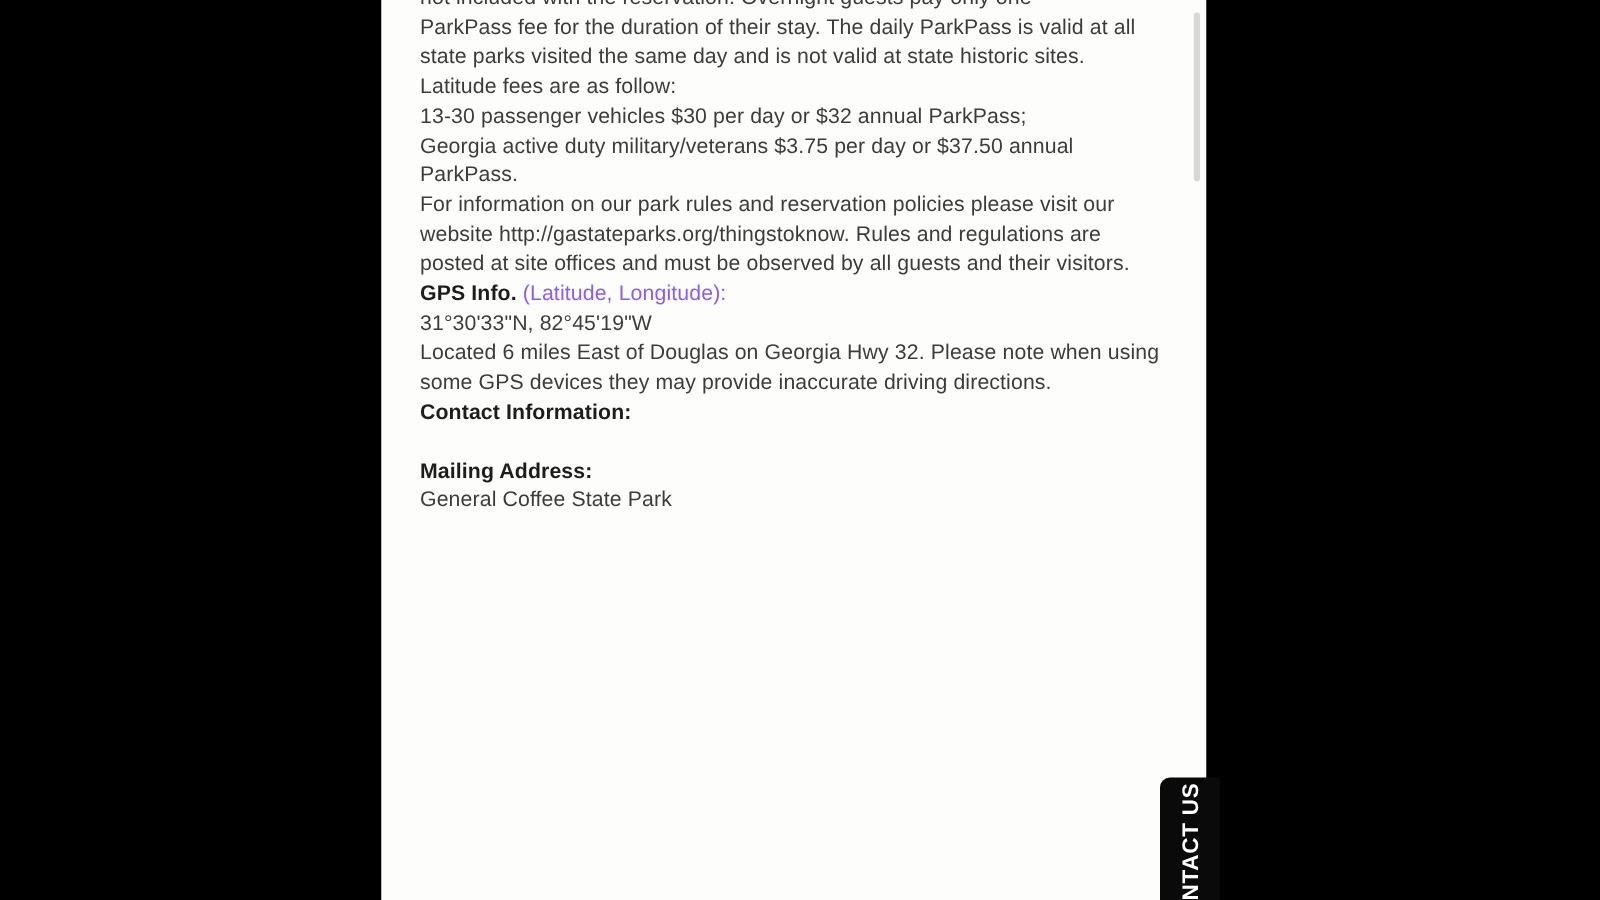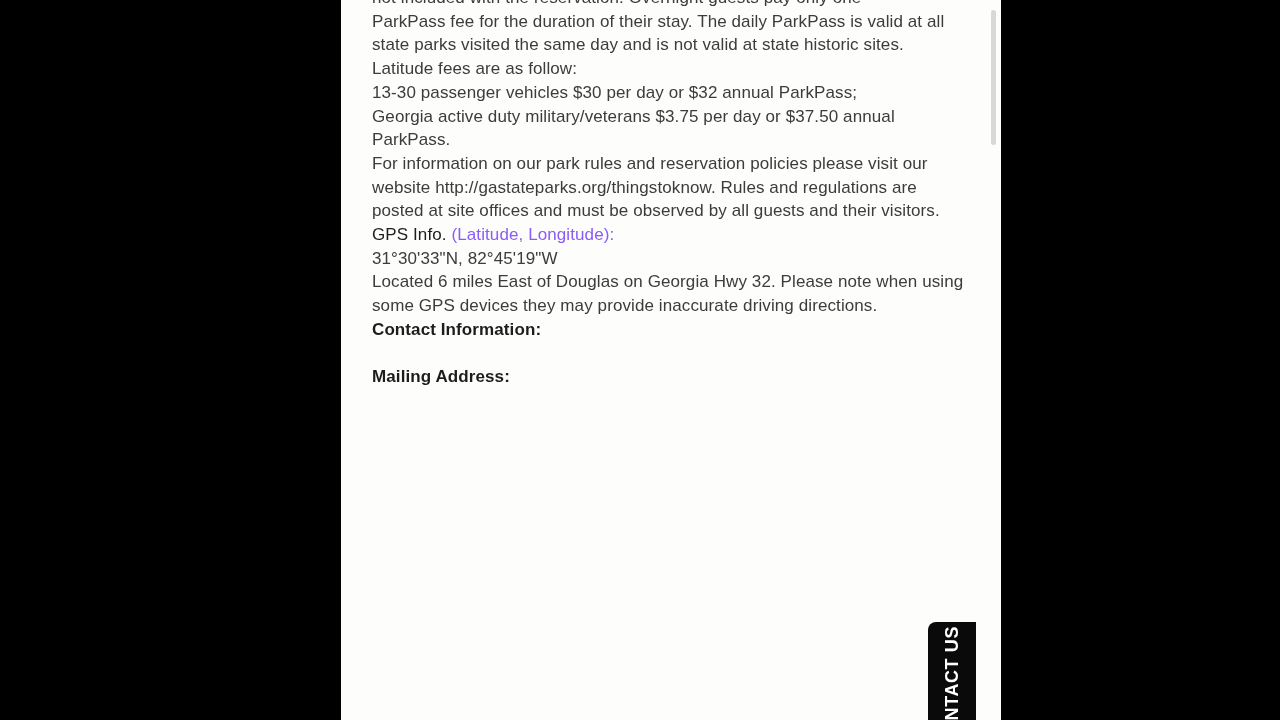--- a/index.html
+++ b/index.html
@@ -32,21 +32,20 @@
 
   
   #panel {
     position: absolute;
     top: 0;
     left: 305px;
     width: 660px;
     height: 720px;
     background: #fdfdfb;
     overflow: hidden;
-    margin-left: 36px;
   }
 
   #doc {
     position: absolute;
     top: -14px;            
     left: 0;
     width: 660px;
     padding: 0 30px 0 31px;
     color: #3c3c3c;
     font-size: 17px;
@@ -58,21 +57,21 @@
 
   #doc p { margin: 0; }
 
   .para      { margin-bottom: 23.7px; }
   .tight     { margin-bottom: 0; }
   .heading   { font-weight: 700; color: #1d1d1d; }
   .gap-md    { height: 23px; }
 
   .heading-blk { margin-bottom: 8px; }
 
-  .inline-label { font-weight: 400; color: #1d1d1d; text-align: center; }
+  .inline-label { font-weight: 700; color: #1d1d1d; text-align: center; }
   .inline-rest  { font-weight: 400; color: #8b5cf6; }
 
   
   .scroll-track {
     position: absolute;
     top: 0;
     right: 2px;
     width: 10px;
     height: 720px;
     background: transparent;
@@ -147,20 +146,21 @@
       <p class="para">31°30'33"N, 82°45'19"W</p>
 
       <p class="para">Located 6 miles East of Douglas on Georgia Hwy 32. Please note when using some GPS devices they may provide inaccurate driving directions.</p>
 
       <p class="heading heading-blk">Contact Information:</p>
 
       <div class="gap-md"></div>
 
       <p class="heading heading-blk">Mailing Address:</p>
 
+      <p class="tight">General Coffee State Park</p>
 
     </div>
 
     <div class="scroll-track">
       <div class="scroll-thumb"></div>
     </div>
 
   </div>
 
   <div class="contact-tab">

